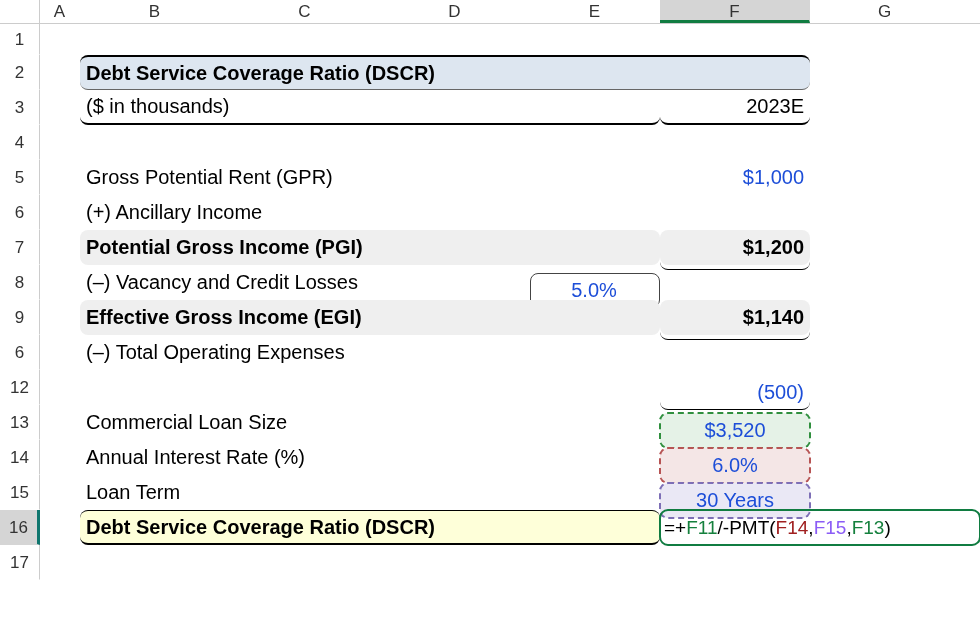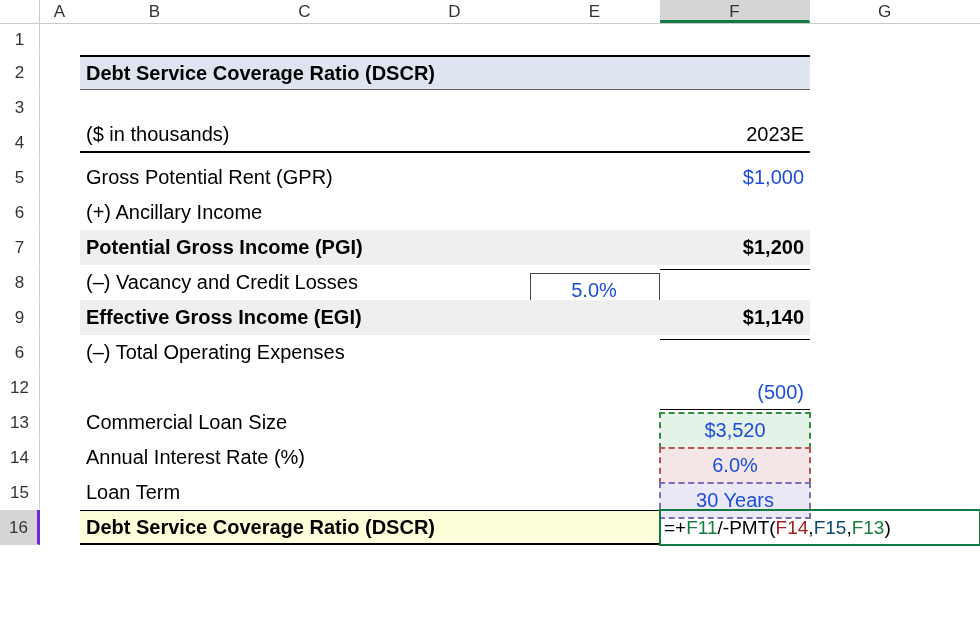--- a/index.html
+++ b/index.html
@@ -55,34 +55,35 @@
     border-bottom: 1px solid transparent;
     font-size: 17px;
     color: #333;
     line-height: 35px;
     background: #fff;
   }
   .row.r1 { height: 31px; }
   .row.r1 .rh { line-height: 31px; }
   .rh.sel {
     background: #d5d5d5;
-    border-right: 3px solid #6d28d9;
+    border-right: 3px solid #0f766e;
   }
   .cells {
     display: flex;
     flex: 1;
     position: relative;
   }
   .cell {
     height: 100%;
     display: flex;
     align-items: center;
     padding: 16px 6px;
     font-size: 20px;
     white-space: nowrap;
+    border-radius: 8px;
   }
   .right { justify-content: flex-end; }
   .center { justify-content: center; margin-top: 8px; }
 
   
   .cA { width: 40px; }
   .cB { width: 150px; }
   .cC { width: 150px; }
   .cD { width: 150px; }
   .cE { width: 130px; }
@@ -94,21 +95,20 @@
   .blue { color: #1d4ed8; text-align: center; }
 
   
   .hdr-title {
     background: #dde6f0;
     border-top: 2px solid #000;
     border-bottom: 1px solid #666;
   }
   .hdr-sub {
     border-bottom: 2px solid #000;
-    margin-top: 28px;
   }
   .shade {
     background: #efefef;
   }
   .thin-under { border-bottom: 1px solid #000; margin-top: 40px; }
 
   .box {
     border: 1px solid #444;
     padding-right: 8px;
   }
@@ -126,21 +126,21 @@
   .active-cell {
     outline: 2px solid #107c41;
     outline-offset: -1px;
   }
   .formula {
     font-family: Arial, sans-serif;
     font-size: 19px;
   }
   .formula .t-blue   { color:#15803d; }
   .formula .t-red    { color:#a02020; }
-  .formula .t-purple { color:#0c4a6e; }
+  .formula .t-purple { color:#8b5cf6; }
   .formula .t-green  { color:#15803d; }
 </style>
 </head>
 <body>
 
 <div class="sheet">
 
   <div class="col-headers">
     <div class="corner"></div>
     <div class="ch cA">A</div>
@@ -288,15 +288,21 @@
             <span class="t-red">F14</span>
             <span>,</span>
             <span class="t-purple">F15</span>
             <span>,</span>
             <span class="t-green">F13</span>
             <span>)</span>
         </div>
       </div>
     </div>
 
+    <div class="row">
+      <div class="rh">17</div>
+      <div class="cells">
+          <div class="cell cA"></div>
+        </div>
+    </div>
 
   </div>
 </div>
 
 </body></html>

